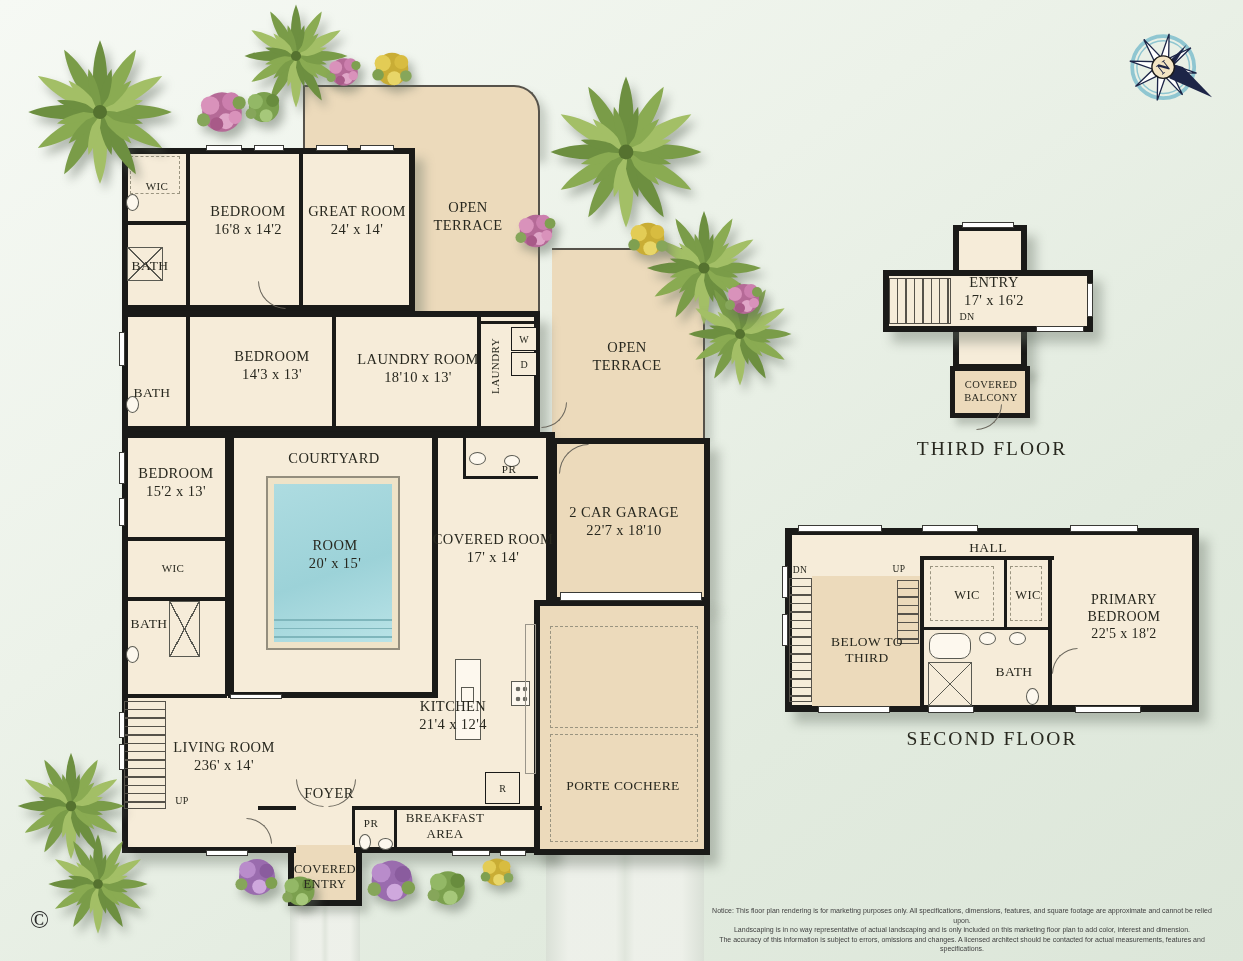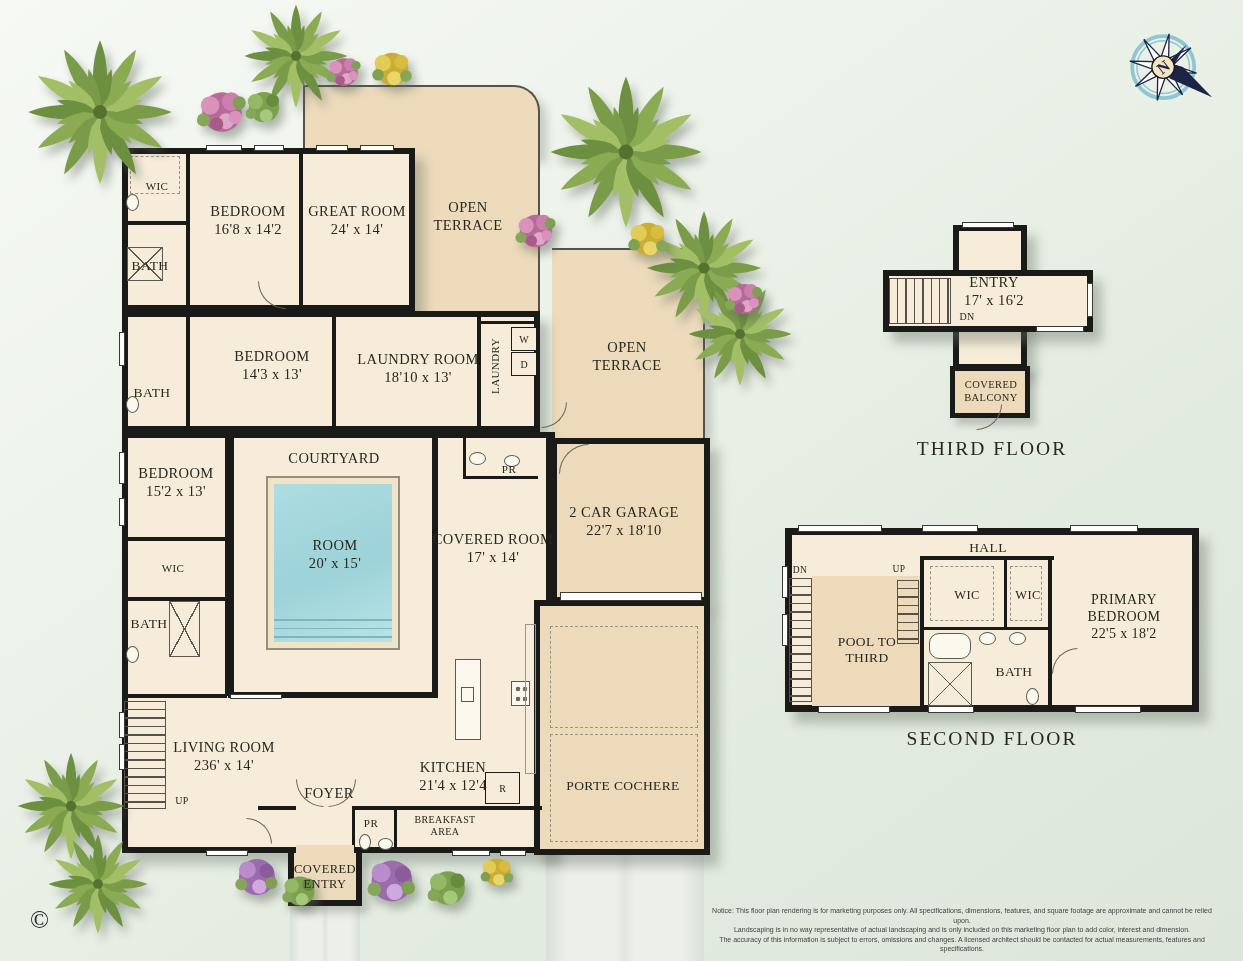--- a/index.html
+++ b/index.html
@@ -330,27 +330,27 @@
   </div>
   <div class="lbl" style="left:624px;top:522px">
     <span>2 CAR GARAGE</span>
     <span>22'7 x 18'10</span>
   </div>
   <div class="lbl" style="left:224px;top:757px">
     <span>LIVING ROOM</span>
     <span>236' x 14'</span>
   </div>
   <div class="lbl xs" style="left:182px;top:801px">UP</div>
-  <div class="lbl" style="left:453px;top:777px">
+  <div class="lbl" style="left:453px;top:716px">
     <span>KITCHEN</span>
     <span>21'4 x 12'4</span>
   </div>
   <div class="lbl" style="left:329px;top:794px">FOYER</div>
   <div class="lbl sm" style="left:371px;top:824px">PR</div>
-  <div class="lbl" style="left:445px;top:826px;font-size:10px">
+  <div class="lbl" style="left:445px;top:826px;font-size:13px">
     <span>BREAKFAST</span>
     <span>AREA</span>
   </div>
   <div class="lbl b13" style="left:623px;top:786px">PORTE COCHERE</div>
   <div class="lbl md" style="left:325px;top:877px">
     <span>COVERED</span>
     <span>ENTRY</span>
   </div>
 
   <div class="lbl" style="left:994px;top:292px">
@@ -361,21 +361,21 @@
   <div class="lbl" style="left:991px;top:392px;font-size:10.5px">
     <span>COVERED</span>
     <span>BALCONY</span>
   </div>
   <div class="lbl cap" style="left:992px;top:449px">THIRD FLOOR</div>
 
   <div class="lbl b13" style="left:988px;top:548px">HALL</div>
   <div class="lbl" style="left:800px;top:571px;font-size:9.5px">DN</div>
   <div class="lbl" style="left:899px;top:570px;font-size:9.5px">UP</div>
   <div class="lbl b13" style="left:867px;top:650px">
-    <span>POOL TO</span>
+    <span>BELOW TO</span>
     <span>THIRD</span>
   </div>
   <div class="lbl md" style="left:967px;top:596px">WIC</div>
   <div class="lbl md" style="left:1028px;top:596px">WIC</div>
   <div class="lbl" style="left:1124px;top:617px;font-size:14px">
     <span>PRIMARY</span>
     <span>BEDROOM</span>
     <span>22'5 x 18'2</span>
   </div>
   <div class="lbl b13" style="left:1014px;top:672px">BATH</div>

